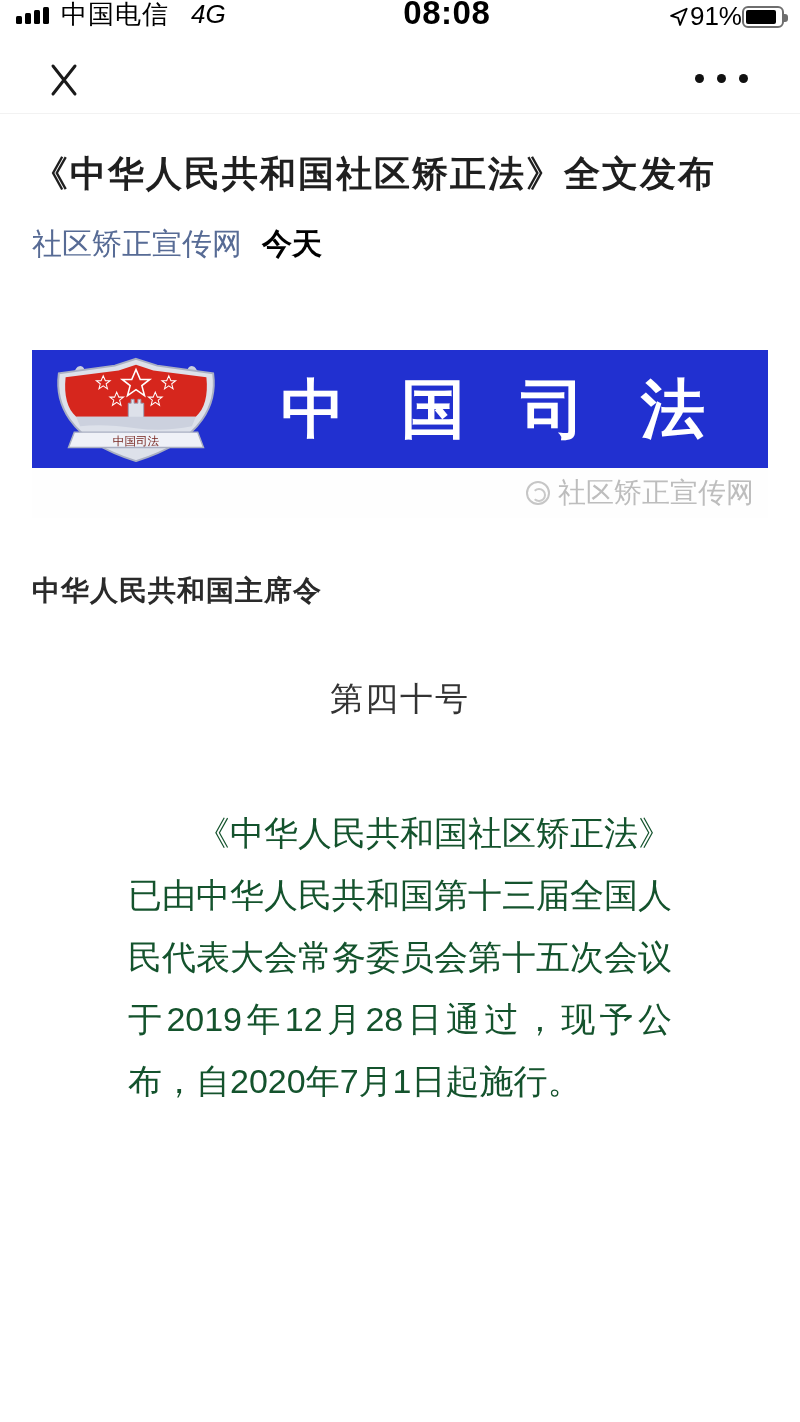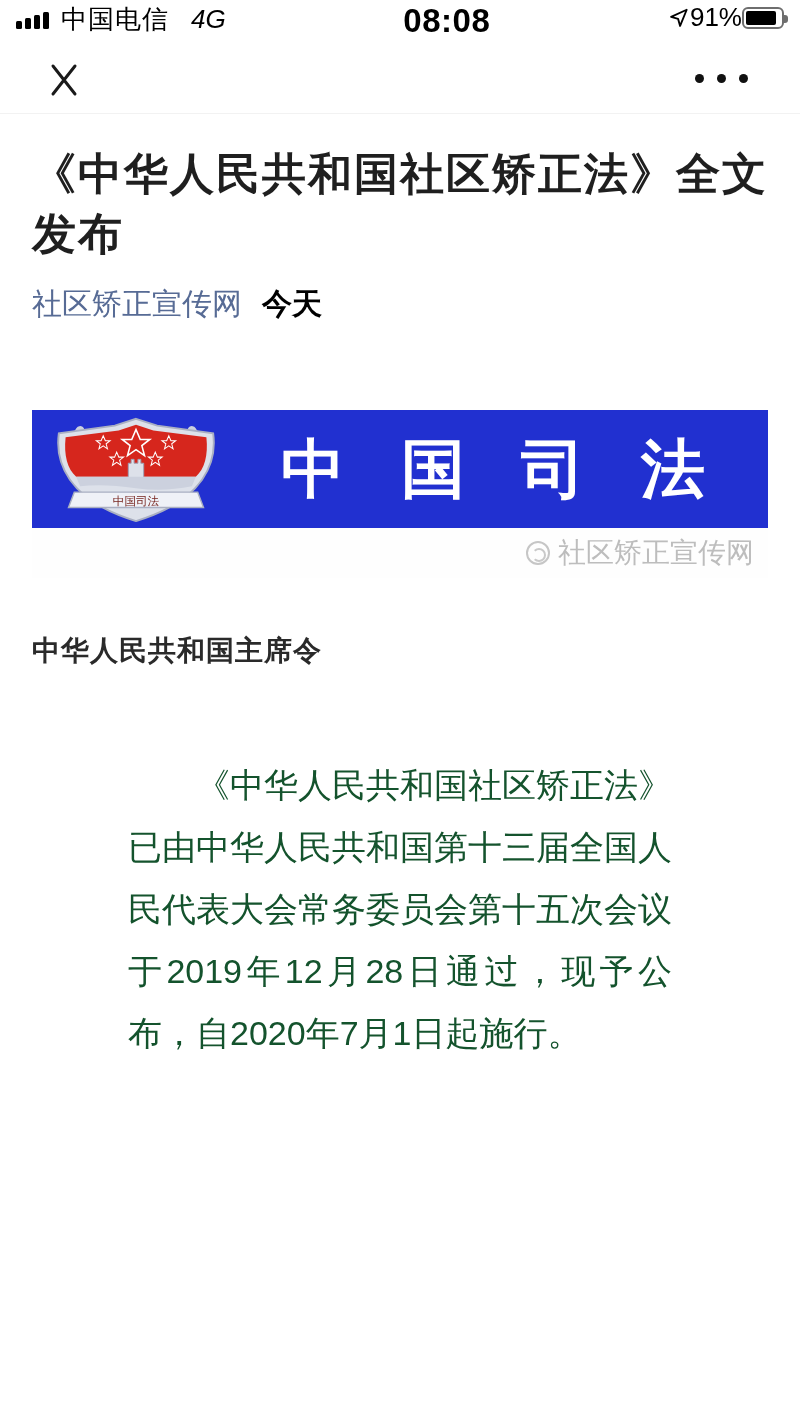--- a/index.html
+++ b/index.html
@@ -5,22 +5,22 @@
   * { margin:0; padding:0; box-sizing:border-box; }
   html,body { background:#fff; }
   body {
     width:800px; height:1422px; margin:0 auto; position:relative;
     font-family:"Liberation Sans","DejaVu Sans",sans-serif;
     color:#2a2a2a; overflow:hidden;
   }
 
   
   .status-bar {
-    height:44px; display:flex; align-items:flex-start; justify-content:space-between;
-    padding:2px 16px; font-size:26px; color:#000;
+    height:44px; display:flex; align-items:flex-end; justify-content:space-between;
+    padding:12px 16px; font-size:26px; color:#000;
   }
   .sb-left { display:flex; align-items:center; gap:10px; }
   .sb-right { display:flex; align-items:center; gap:0; }
   .signal { display:flex; align-items:flex-end; gap:3px; height:18px; margin-right:2px; }
   .signal i { display:block; width:6px; background:#000; border-radius:1.5px; }
   .signal i:nth-child(1){height:8px;} .signal i:nth-child(2){height:11px;}
   .signal i:nth-child(3){height:14px;} .signal i:nth-child(4){height:17px;}
   .carrier { letter-spacing:1px; }
   .net { margin-left:12px;font-style:italic; }
   .clock { font-weight:700; font-size:33px; letter-spacing:.5px; }
@@ -33,21 +33,21 @@
     height:70px; display:flex; align-items:center; justify-content:space-between;
     padding:0 52px 0 46px; border-bottom:1px solid #f2f2f2;
   }
   .icon-btn { background:none; border:none; cursor:pointer; display:flex; align-items:center; }
   .dots { display:flex; gap:13px; }
   .dots i { width:9px; height:9px; border-radius:50%; background:#111; display:block; }
 
   
   .article { padding:0 32px; }
   .title {
-    margin-top:30px; font-size:44px; line-height:60px; font-weight:700;
+    margin-top:30px; font-size:36px; line-height:60px; font-weight:700;
     color:#1f1f1f; letter-spacing:2px;
   }
   .byline { margin-top:20px; display:flex; align-items:center; gap:20px; font-size:30px; line-height:40px; }
   .source { color:#576b95; text-decoration:none; cursor:pointer; }
   .pubdate { color:#000000;font-weight:bold; }
 
   
   .banner { margin-top:86px; width:736px; cursor:pointer; }
   .banner-blue {
     height:118px; background:#2130d0; display:flex; align-items:center;
@@ -167,15 +167,16 @@
         <div class="banner-cn">中国司法</div>
       </div>
     </div>
     <div class="banner-wm">
       <span class="wm-logo"></span>
       <span>社区矫正宣传网</span>
     </div>
   </figure>
 
   <h2 class="decree-heading">中华人民共和国主席令</h2>
+  <p class="decree-no">第四十号</p>
   <p class="decree-para">《中华人民共和国社区矫正法》已由中华人民共和国第十三届全国人民代表大会常务委员会第十五次会议于2019年12月28日通过，现予公布，自2020年7月1日起施行。</p>
 
 </main>
 
 </body></html>

